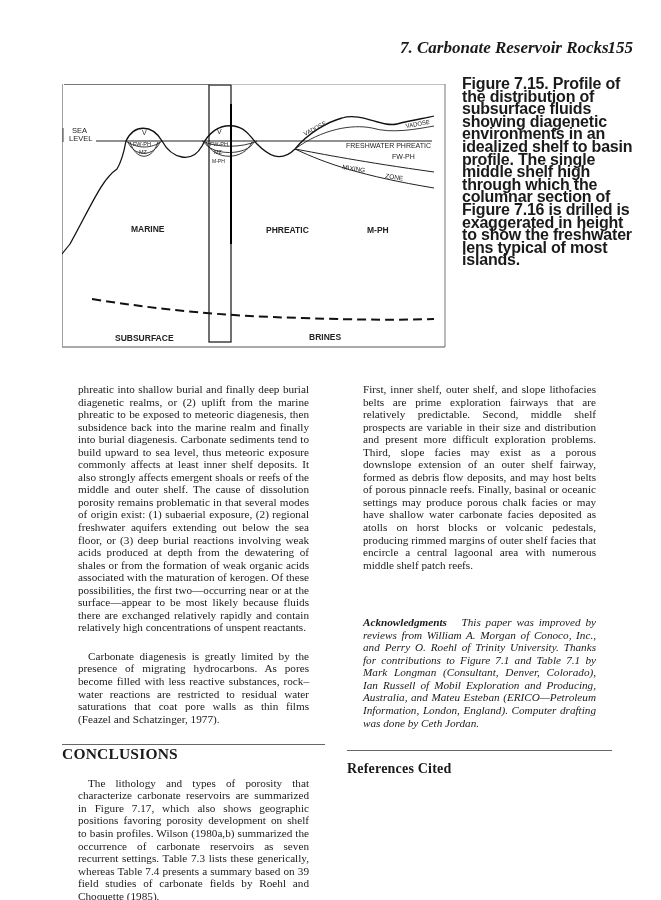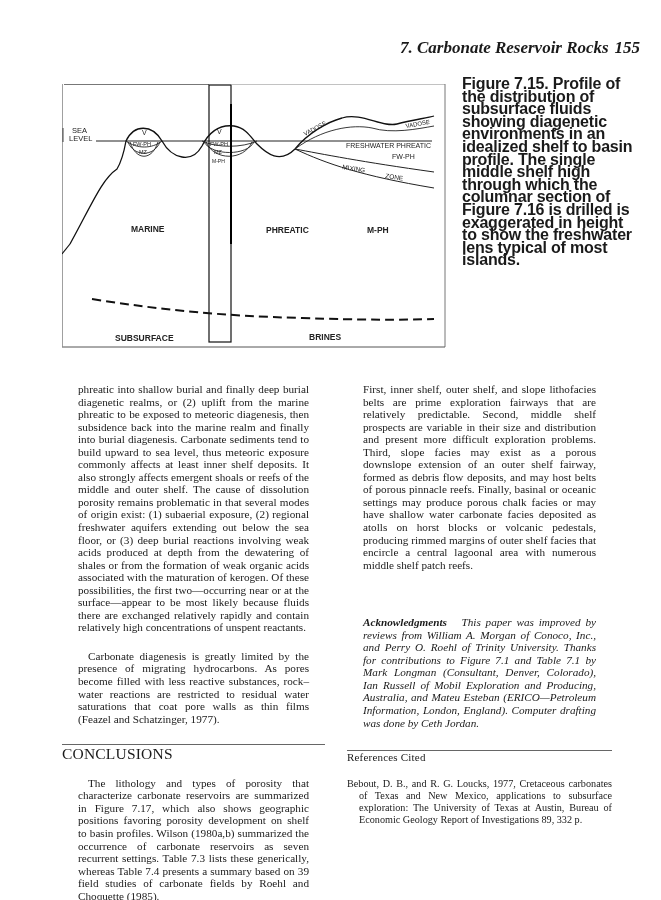--- a/index.html
+++ b/index.html
@@ -1,30 +1,30 @@
 <!DOCTYPE html>
 <html><head>
 <meta charset="utf-8">
 <style>
   html, body { margin:0; padding:0; background:#fff; }
   body { width:661px; height:900px; position:relative; overflow:hidden; color:#1a1a1a;
          font-family:"Liberation Serif", "DejaVu Serif", serif; }
   .abs { position:absolute; }
   .running-head { top:38px; left:400px; width:246px; font-style:italic; font-weight:bold; font-size:17px; }
-  .running-head .pg { position:absolute; right:6px; top:0; }
+  .running-head .pg { position:absolute; right:13px; top:0; }
   .figure { left:62px; top:84px; width:384px; height:196px; }
   .caption { left:462px; top:78px; width:180px; font-family:"Liberation Sans", "DejaVu Sans", sans-serif;
              font-weight:bold; font-size:16px; line-height:12.6px; letter-spacing:-0.2px; }
   .col { font-size:11.2px; line-height:12.55px; text-align:justify; }
   .col p { margin:16px; }
   .col p.indent { text-indent:10px; }
   .left-col { left:62px; top:367px; width:263px; }
   .right-col { left:347px; top:367px; width:265px; }
   .rule { height:1px; background:#666; }
-  .heading { font-weight:normal; font-size:15.5px; letter-spacing:0.2px; }
+  .heading { font-weight:bold; font-size:15.5px; letter-spacing:0.2px; }
   .refs { font-size:10.2px; line-height:12.1px; }
   .refs .ref { padding-left:12px; text-indent:-12px; margin:0; }
   .ack-label { font-weight:bold; }
   .italic { font-style:italic; }
   svg text { font-family:"Liberation Sans", "DejaVu Sans", sans-serif; }
 </style>
 </head>
 <body>
 
 <div class="abs running-head">
@@ -105,17 +105,16 @@
   <p class="indent">From these data and the basic carbonate lithofacies patterns discussed and portrayed, certain trends emerge.</p>
 </div>
 
 <div class="abs col right-col">
   <p>First, inner shelf, outer shelf, and slope lithofacies belts are prime exploration fairways that are relatively predictable. Second, middle shelf prospects are variable in their size and distribution and present more difficult exploration problems. Third, slope facies may exist as a porous downslope extension of an outer shelf fairway, formed as debris flow deposits, and may host belts of porous pinnacle reefs. Finally, basinal or oceanic settings may produce porous chalk facies or may have shallow water carbonate facies deposited as atolls on horst blocks or volcanic pedestals, producing rimmed margins of outer shelf facies that encircle a central lagoonal area with numerous middle shelf patch reefs.</p>
   <p class="italic" style="margin-top:45px;">
     <span class="ack-label">Acknowledgments</span>&nbsp;&nbsp;
     <span>This paper was improved by reviews from William A. Morgan of Conoco, Inc., and Perry O. Roehl of Trinity University. Thanks for contributions to Figure 7.1 and Table 7.1 by Mark Longman (Consultant, Denver, Colorado), Ian Russell of Mobil Exploration and Producing, Australia, and Mateu Esteban (ERICO—Petroleum Information, London, England). Computer drafting was done by Ceth Jordan.</span>
   </p>
   <div class="rule" style="margin-top:21px;"></div>
-  <div class="heading" style="font-size:11px; margin-top:0; margin-bottom:14px;">References Cited</div>
+  <div class="heading" style="font-size:14px; margin-top:12px; margin-bottom:14px;">References Cited</div>
   <div class="refs">
-    <p class="ref">Bebout, D. B., and R. G. Loucks, 1977, Cretaceous carbonates of Texas and New Mexico, applications to subsurface exploration: The University of Texas at Austin, Bureau of Economic Geology Report of Investigations 89, 332 p.</p>
   </div>
 </div>
 
 </body></html>

